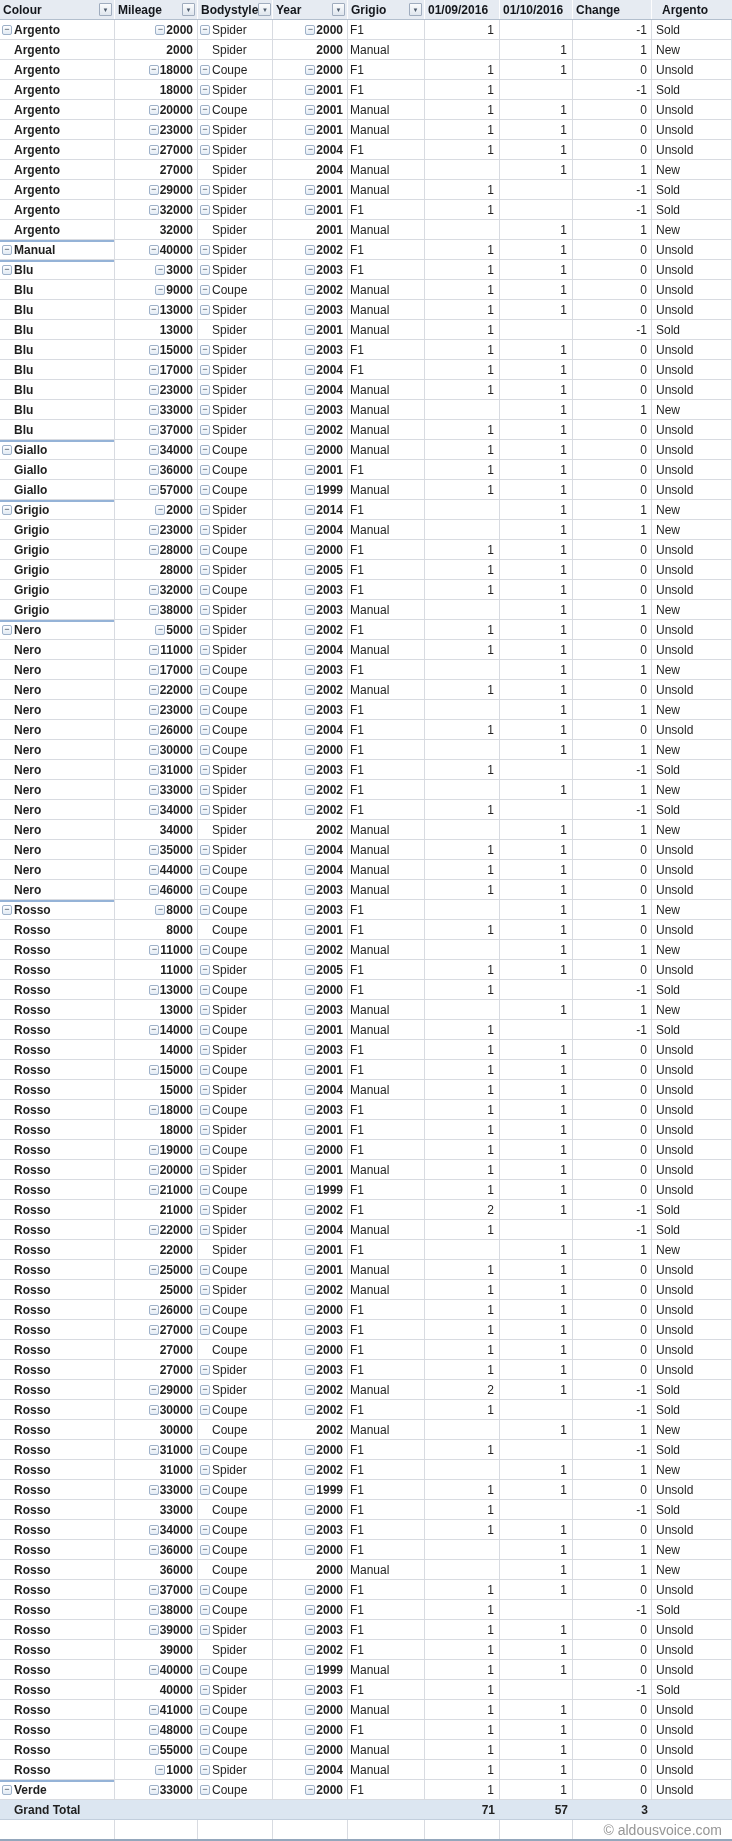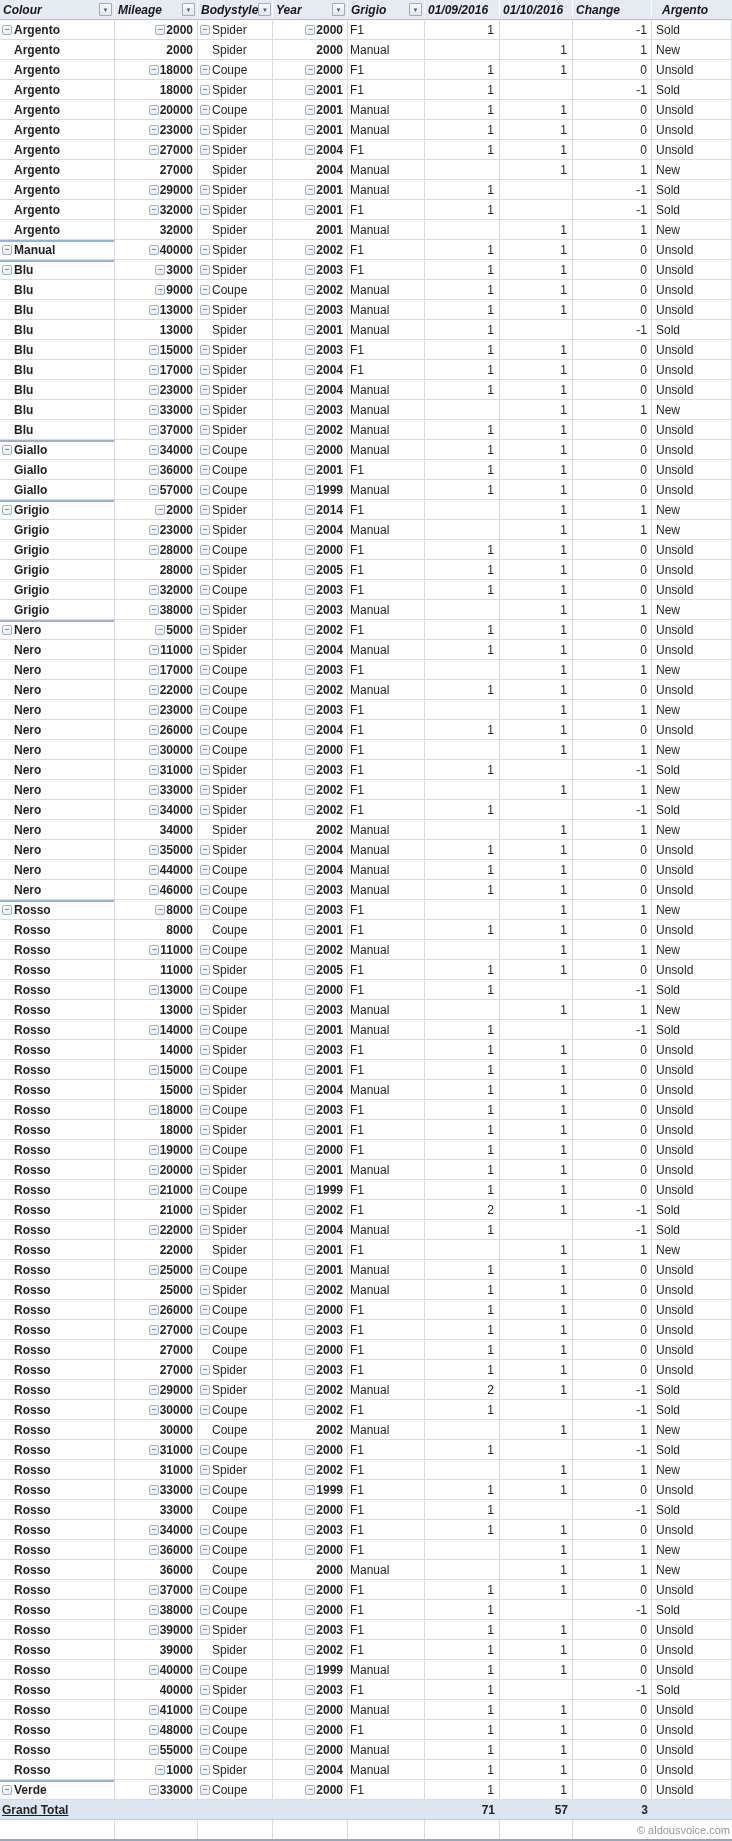--- a/index.html
+++ b/index.html
@@ -24,21 +24,20 @@
   .hcell {
     position: relative;
     display: flex;
     align-items: center;
     padding: 0 2px 0 3px;
     font-weight: bold;
     color: #14171c;
     overflow: hidden;
     white-space: nowrap;
     border-right: 1px solid rgba(255,255,255,0.9);
-    font-style: italic;
   }
   .hcell:last-child { border-right: none; }
   .hcell.hc8 { padding-left: 10px; }
   .filter-btn {
     margin-left: auto;
     flex: 0 0 13px;
     width: 13px; height: 13px;
     border: 1px solid #9facbe;
     border-radius: 1px;
     background: linear-gradient(#fbfcfd, #dfe6ee);
@@ -81,34 +80,34 @@
   .c1 .collapse-btn, .c3 .collapse-btn { margin-right: 1px; }
   .group-start .c0 { box-shadow: inset 0 2px 0 var(--group-separator, #95b3d7); }
   
   .grand-total {
     height: 20px;
     background: var(--grand-total-bg, #dce6f1);
     font-weight: bold;
     border-bottom: 1px solid #c3cfdd;
   }
   .gt-cell { display: flex; align-items: center; overflow: hidden; }
-  .gt-label { grid-column: 1 / 6; padding-left: 2px; text-decoration: underline; }
+  .gt-label { grid-column: 1 / 6; padding-left: 14px; }
   .gt-v1 { grid-column: 6 / 7; justify-content: flex-end; padding-right: 5px; }
   .gt-v2 { grid-column: 7 / 8; justify-content: flex-end; padding-right: 5px; }
   .gt-ch { grid-column: 8 / 9; justify-content: flex-end; padding-right: 4px; }
   .gt-st { grid-column: 9 / 10; }
   
   .footer { height: 19px; }
   .fcell { border-right: 1px solid var(--grid-line, #d8dbe1); }
   .copyright {
     grid-column: 8 / 10;
     display: flex; align-items: center; justify-content: flex-end;
-    padding-right: 2px;
+    padding-right: 10px;
     color: var(--copyright-text, #969696);
-    font-size: 11px;
+    font-size: 14px;
   }
   .bottom-strip { height: 2px; background: var(--bottom-strip, #94a7bc); }
 </style>
 </head>
 <body>
 
 <div>
 
   <div class="grid header-row">
       <div class="hcell hc0">

